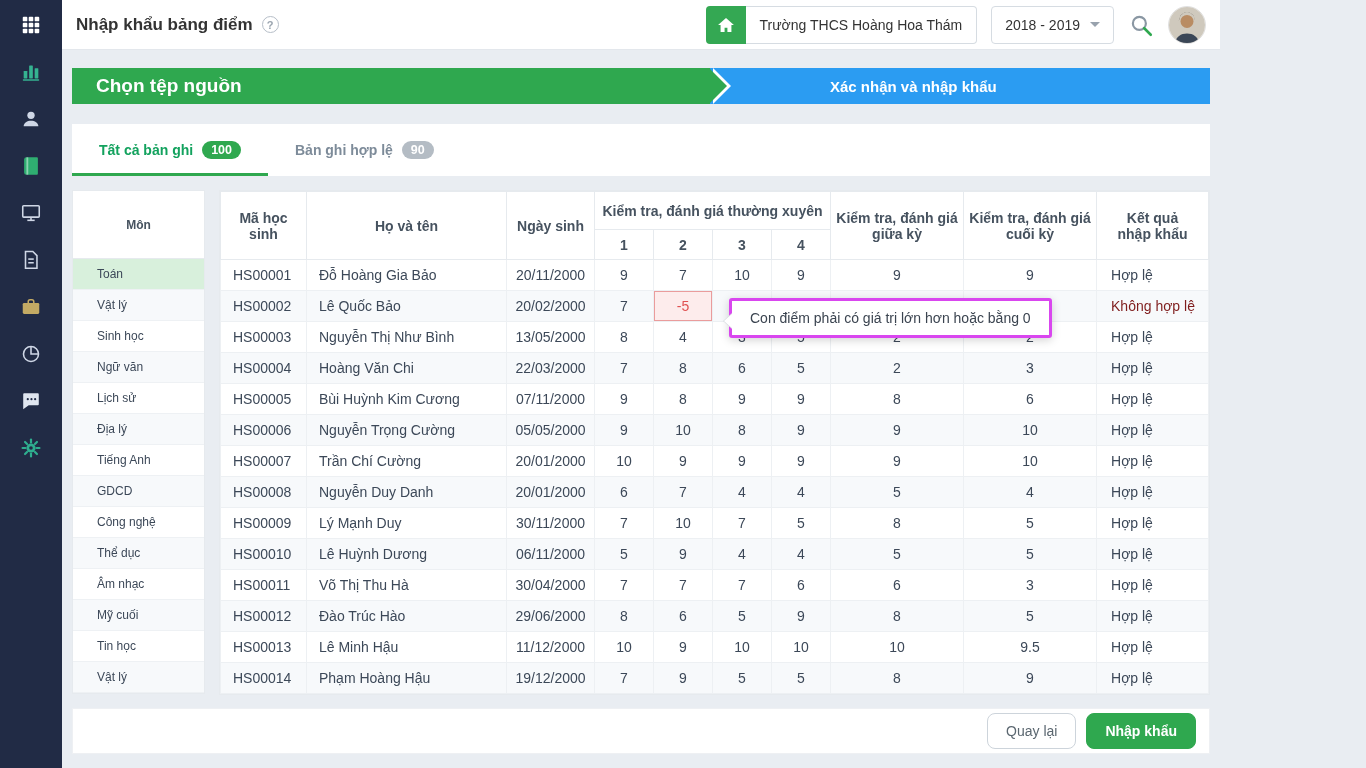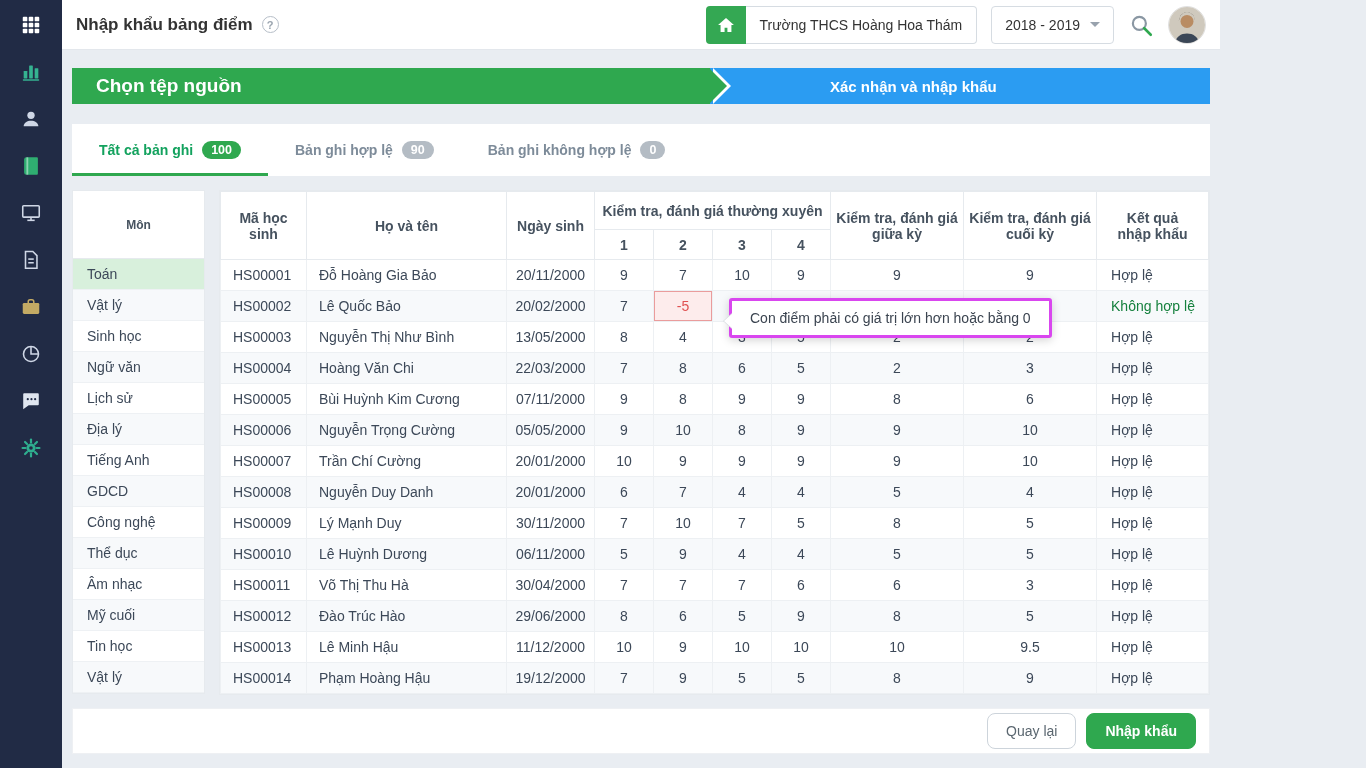--- a/index.html
+++ b/index.html
@@ -47,36 +47,36 @@
   .tab.active { color:#13a25e; box-shadow:inset 0 -3px 0 #2fa84f; }
   .badge { padding:2px 9px; border-radius:10px; font-size:12.5px; font-weight:700; color:#fff; }
   .badge.green { background:#2fa84f; }
   .badge.gray { background:#b4bcc4; }
 
   
   .body-row { display:flex; gap:14px; align-items:flex-start; flex-shrink:0; }
 
   .subjects { width:133px; background:#fff; border:1px solid #e6eaee; flex-shrink:0; }
   .subject-header { height:68px; display:flex; align-items:center; justify-content:center; font-size:12px; font-weight:600; color:#46525f; border-bottom:1px solid #e6eaee; }
-  .subject-item { height:31px; display:flex; align-items:center; padding-left:14px; font-size:14px; color:#3c4858; border-bottom:1px solid #eef1f4; cursor:pointer; }
+  .subject-item { height:31px; display:flex; align-items:center; padding-left:24px; font-size:12px; color:#3c4858; border-bottom:1px solid #eef1f4; cursor:pointer; }
   .subject-item:nth-child(even) { background:#f7f9fb; }
   .subject-item.active { background:#d8f0dc; }
 
   .table-wrap { flex:1; background:#fff; border:1px solid #e6eaee; position:relative; }
   table { width:100%; border-collapse:collapse; table-layout:fixed; }
   th { border:1px solid #e6eaee; font-size:14px; font-weight:600; color:#46525f; text-align:center; vertical-align:middle; padding:4px; background:#fff; }
   thead tr:first-child th { height:38px; }
   thead tr:last-child th { height:30px; }
   th.th-result { white-space:pre-line; }
   td { border:1px solid #edf0f3; height:31px; font-size:14px; color:#3c4858; text-align:center; padding:0 8px; overflow:hidden; white-space:nowrap; }
   tbody tr:nth-child(even) td { background:#f7f9fb; }
   td.c-id, td.c-name { text-align:left; padding-left:12px; }
   td.c-result { text-align:left; padding-left:14px; }
   td.error { background:#fdecec !important; box-shadow:inset 0 0 0 1px #ea9c9c; color:#e05252; }
-  td.invalid { color:#15803d; }
+  td.invalid { color:#7f1d1d; }
 
   
   .tooltip { position:absolute; left:509px; top:107px; height:40px; padding:0 18px; background:#fff; border:3px solid #d946ef; border-radius:3px; box-shadow:0 2px 10px rgba(0,0,0,0.18); display:flex; align-items:center; font-size:14px; color:#3b4450; white-space:nowrap; z-index:5; }
   .tooltip::before { content:''; position:absolute; left:-9px; top:12px; border-top:8px solid transparent; border-bottom:8px solid transparent; border-right:9px solid #d9dde2; }
   .tooltip::after { content:''; position:absolute; left:-8px; top:12px; border-top:8px solid transparent; border-bottom:8px solid transparent; border-right:9px solid #fff; }
 
   
   .footer-bar { margin-top:13px; background:#fff; border:1px solid #eef0f3; height:46px; display:flex; align-items:center; justify-content:flex-end; gap:10px; padding-right:13px; flex-shrink:0; }
   .btn { font-size:14px; padding:9px 18px; border-radius:8px; cursor:pointer; font-family:inherit; }
   .btn-back { background:#fff; border:1px solid #cdd4db; color:#5b6770; }
@@ -220,24 +220,20 @@
       </div>
 
       <div class="tabs">
         <div class="tab active">
           <span>Tất cả bản ghi</span>
           <span class="badge green">100</span>
         </div>
         <div class="tab">
           <span>Bản ghi hợp lệ</span>
           <span class="badge gray">90</span>
-        </div>
-        <div class="tab">
-          <span>Bản ghi không hợp lệ</span>
-          <span class="badge gray">0</span>
         </div>
       </div>
 
       <div class="body-row">
 
         <div class="subjects">
           <div class="subject-header">Môn</div>
           <div id="subject-list">
               <div class="subject-item active">Toán</div>
               <div class="subject-item">Vật lý</div>

